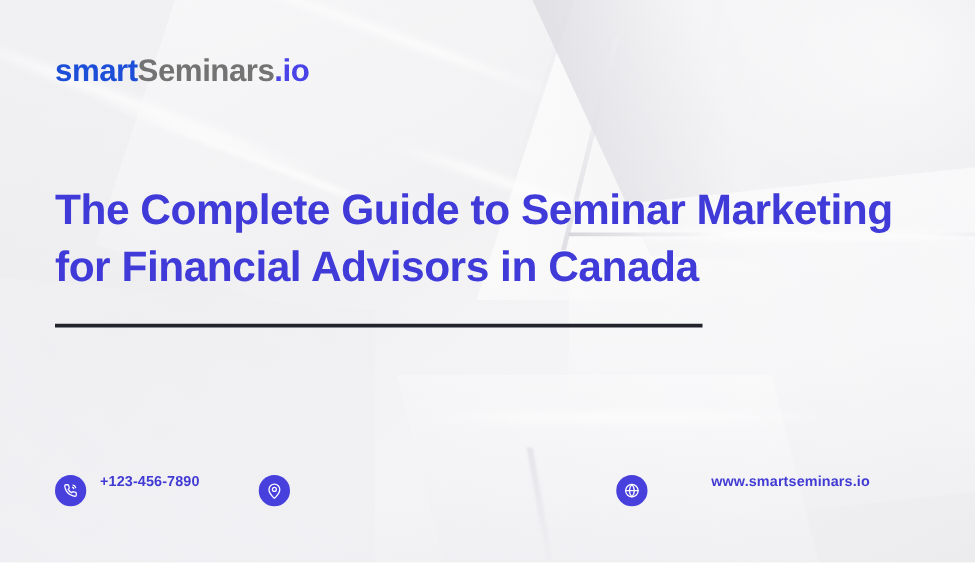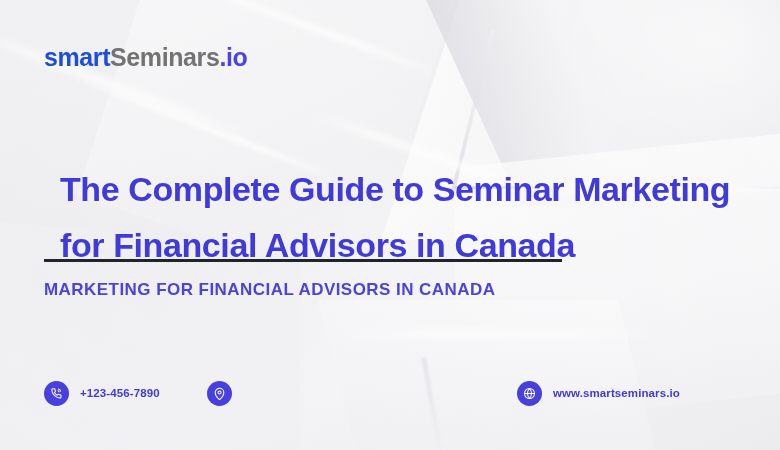--- a/index.html
+++ b/index.html
@@ -176,23 +176,23 @@
   }
   .logo .part-brand { color: #1d4ed8; }
   .logo .part-name  { color: #737373; }
   .logo .part-tld   { color: #4a43e8; }
 
   .headline {
     position: absolute;
     left: 44px;
     top: 145px;
     width: 700px;
-    margin: 16px;
+    margin: 0;
     font-size: 34px;
-    line-height: 56px;
+    line-height: 46px;
     font-weight: 700;
     letter-spacing: -0.4px;
     color: #3f3ad8;
   }
 
   .divider {
     position: absolute;
     left: 44px;
     top: 259px;
     width: 518px;
@@ -218,27 +218,26 @@
     position: absolute;
     left: 44px;
     top: 380px;
     width: 700px;
     height: 26px;
   }
   .contact {
     position: absolute;
     top: 0;
     display: flex;
-    align-items: center;
     height: 26px;
     white-space: nowrap;
   }
   .contact.c0 { left: 0px; }
   .contact.c1 { left: 163px; }
-  .contact.c2 { left: 473px; }
+  .contact.c2 { left: 449px; gap: 40px; }
 
   .badge {
     width: 25px;
     height: 25px;
     border-radius: 50%;
     background: #4740dd;
     display: flex;
     align-items: center;
     justify-content: center;
     flex: 0 0 auto;
@@ -280,21 +279,20 @@
   <div class="content">
 
     <div class="logo">
       <span class="part-brand">smart</span><span class="part-name">Seminars</span><span class="part-tld">.io</span>
     </div>
 
     <h1 class="headline">The Complete Guide to Seminar Marketing for Financial Advisors in Canada</h1>
 
     <div class="divider"></div>
 
-    <div class="subtitle">MARKETING FOR FINANCIAL ADVISORS IN CANADA</div>
 
     <div class="footer">
 
       <div class="contact c0">
         <span class="badge">
           <svg width="13" height="13" viewBox="0 0 24 24" fill="none" stroke="#ffffff" stroke-width="1.9" stroke-linecap="round" stroke-linejoin="round">
             <path d="M15.5 3.8a5.2 5.2 0 0 1 3.9 3.9"></path>
             <path d="M14.8 7.1a2.4 2.4 0 0 1 1.8 1.8"></path>
             <path d="M20.3 16.1v2.6a1.7 1.7 0 0 1-1.9 1.7 17 17 0 0 1-7.4-2.6 16.7 16.7 0 0 1-5.1-5.1A17 17 0 0 1 3.3 5.2 1.7 1.7 0 0 1 5 3.3h2.6a1.7 1.7 0 0 1 1.7 1.5c.1.8.3 1.6.6 2.4a1.7 1.7 0 0 1-.4 1.8l-1.1 1.1a13.6 13.6 0 0 0 5.1 5.1l1.1-1.1a1.7 1.7 0 0 1 1.8-.4c.8.3 1.6.5 2.4.6a1.7 1.7 0 0 1 1.5 1.8z"></path>
           </svg>

